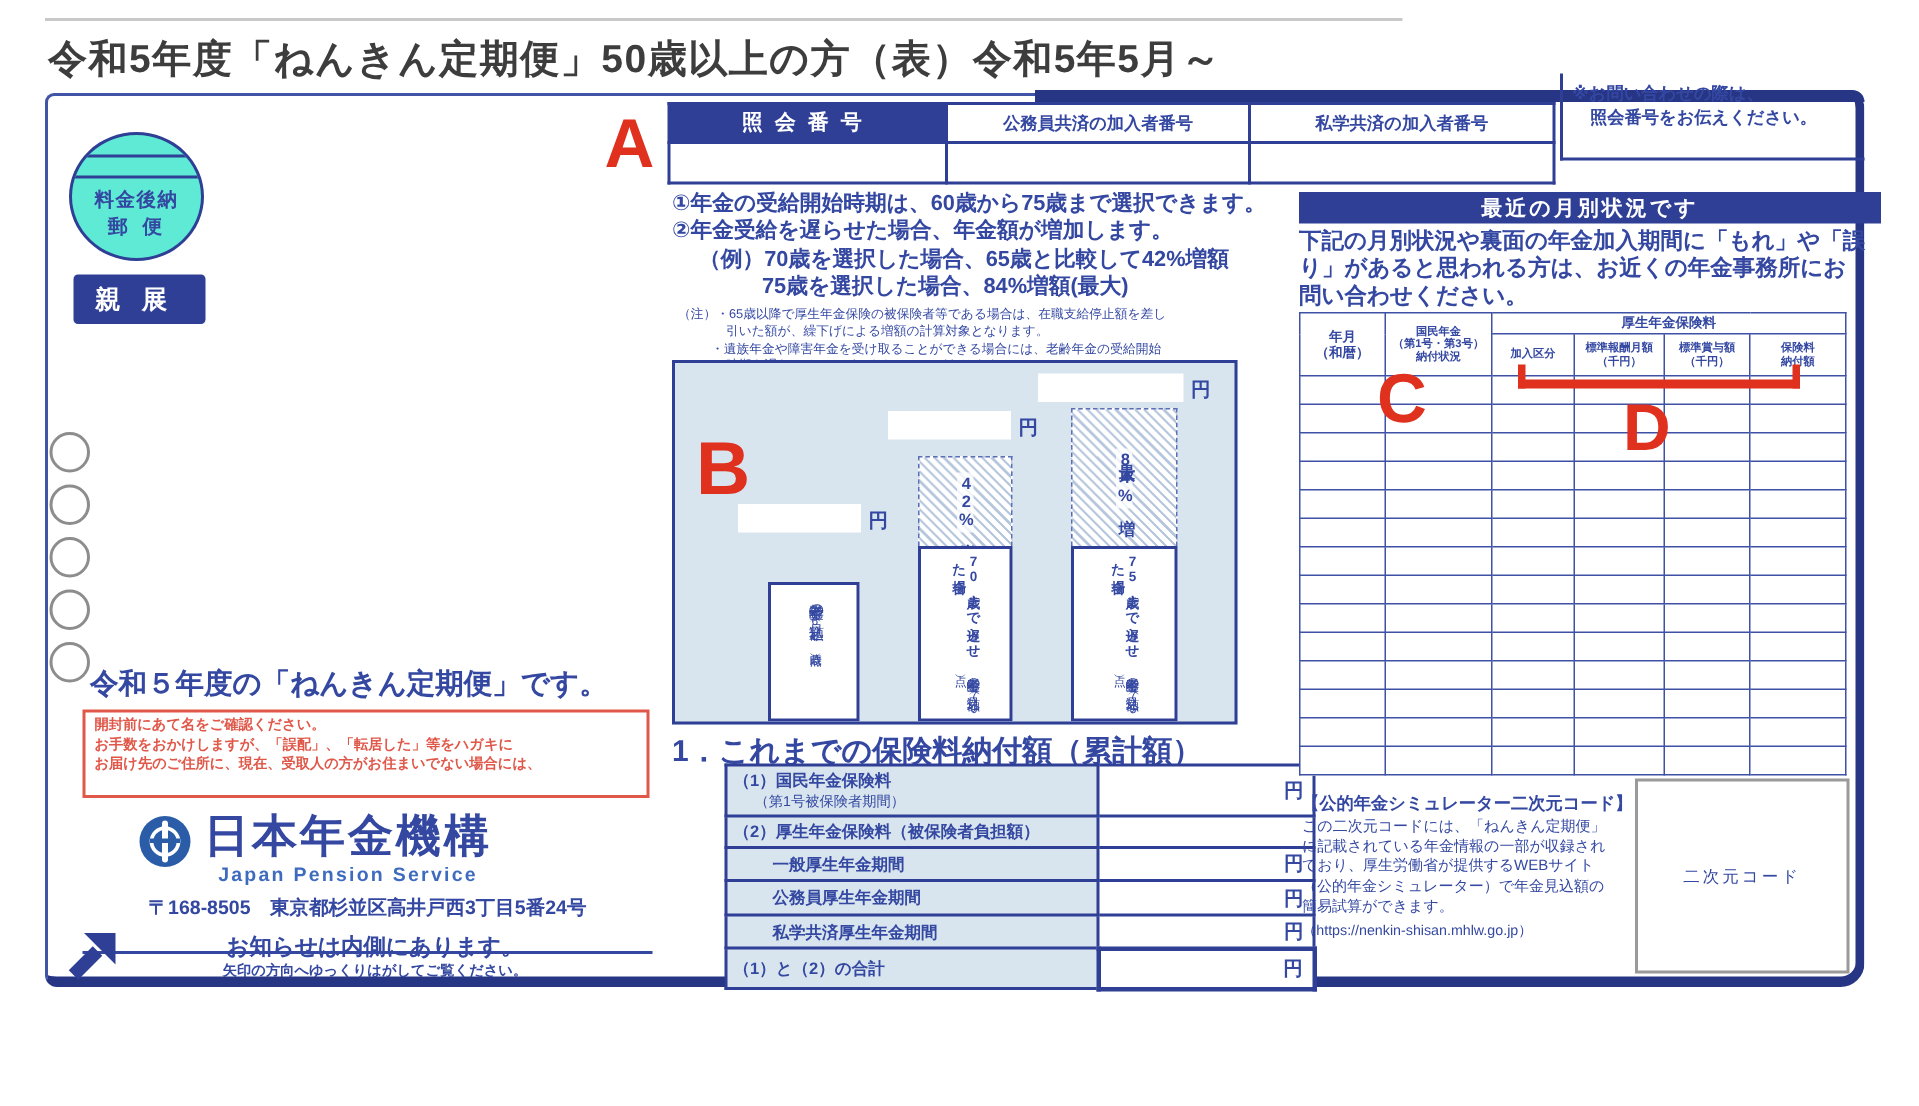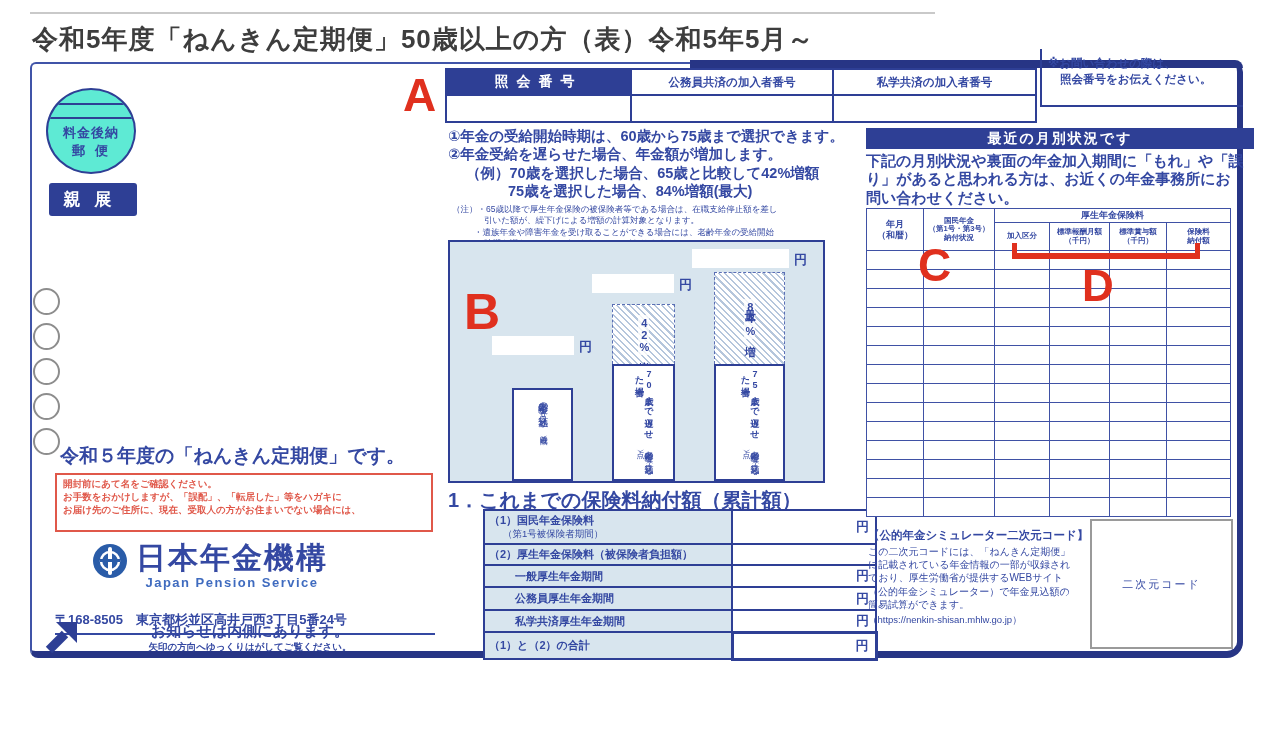--- a/index.html
+++ b/index.html
@@ -33,22 +33,22 @@
   .stamp .t2{position:absolute;left:4px;top:63%;width:100%;text-align:center;font-size:13px;font-weight:bold;color:var(--blue-text);letter-spacing:10px;}
   .confidential{position:absolute;left:49px;top:183px;width:88px;height:33px;background:var(--blue);border-radius:3px;
     color:#fff;font-weight:bold;font-size:17px;display:flex;align-items:center;justify-content:center;letter-spacing:14px;padding-left:3px;}
   .punch{position:absolute;width:27px;height:27px;border:2px solid #8d8d8d;border-radius:50%;background:#fff;left:33px;}
   .left-heading{position:absolute;left:60px;top:443px;font-size:19px;font-weight:bold;color:var(--blue-text);}
   .notice-box{position:absolute;left:55px;top:473px;width:378px;height:59px;border:2px solid var(--notice-red);padding:3px 6px;}
   .notice-box div{font-size:9.5px;color:var(--notice-red);line-height:1.35;font-weight:600;}
   .logo-row{position:absolute;left:92px;top:543px;width:330px;display:flex;align-items:flex-start;}
   .org-name{font-size:30px;font-weight:bold;color:var(--blue-text);letter-spacing:2px;line-height:1;}
   .org-en{font-size:13px;font-weight:bold;color:#3f6bbf;letter-spacing:1.5px;margin-top:2px;text-align:center;}
-  .address{position:absolute;left:55px;top:596px;width:380px;text-align:left;font-size:13px;font-weight:bold;color:var(--blue-text);
-    border-bottom:2px solid var(--blue-text);padding-bottom:4px;margin-top:15px;}
+  .address{position:absolute;left:55px;top:596px;width:380px;text-align:center;font-size:13px;font-weight:bold;color:var(--blue-text);
+    border-bottom:2px solid var(--blue-text);padding-bottom:20px;}
   .inside-note{position:absolute;left:80px;top:622px;width:340px;text-align:center;font-size:15px;font-weight:bold;color:var(--blue-text);}
   .peel-note{position:absolute;left:80px;top:641px;width:340px;text-align:center;font-size:9.5px;font-weight:bold;color:var(--blue-text);}
 
   
   .inquiry{position:absolute;left:445px;top:68px;border-collapse:collapse;table-layout:fixed;}
   .inquiry th,.inquiry td{border:2px solid var(--blue);}
   .inquiry .hd-dark{background:var(--blue);color:#fff;font-size:14px;font-weight:bold;letter-spacing:8px;text-align:center;height:26px;}
   .inquiry .hd{background:#fff;color:var(--blue-text);font-size:11.5px;font-weight:600;height:26px;}
   .inquiry td{height:27px;background:#fff;}
   .side-note{position:absolute;left:1040px;top:49px;width:203px;height:58px;border-left:2px solid var(--blue);border-bottom:2px solid var(--blue);padding:6px 4px 0 6px;}

